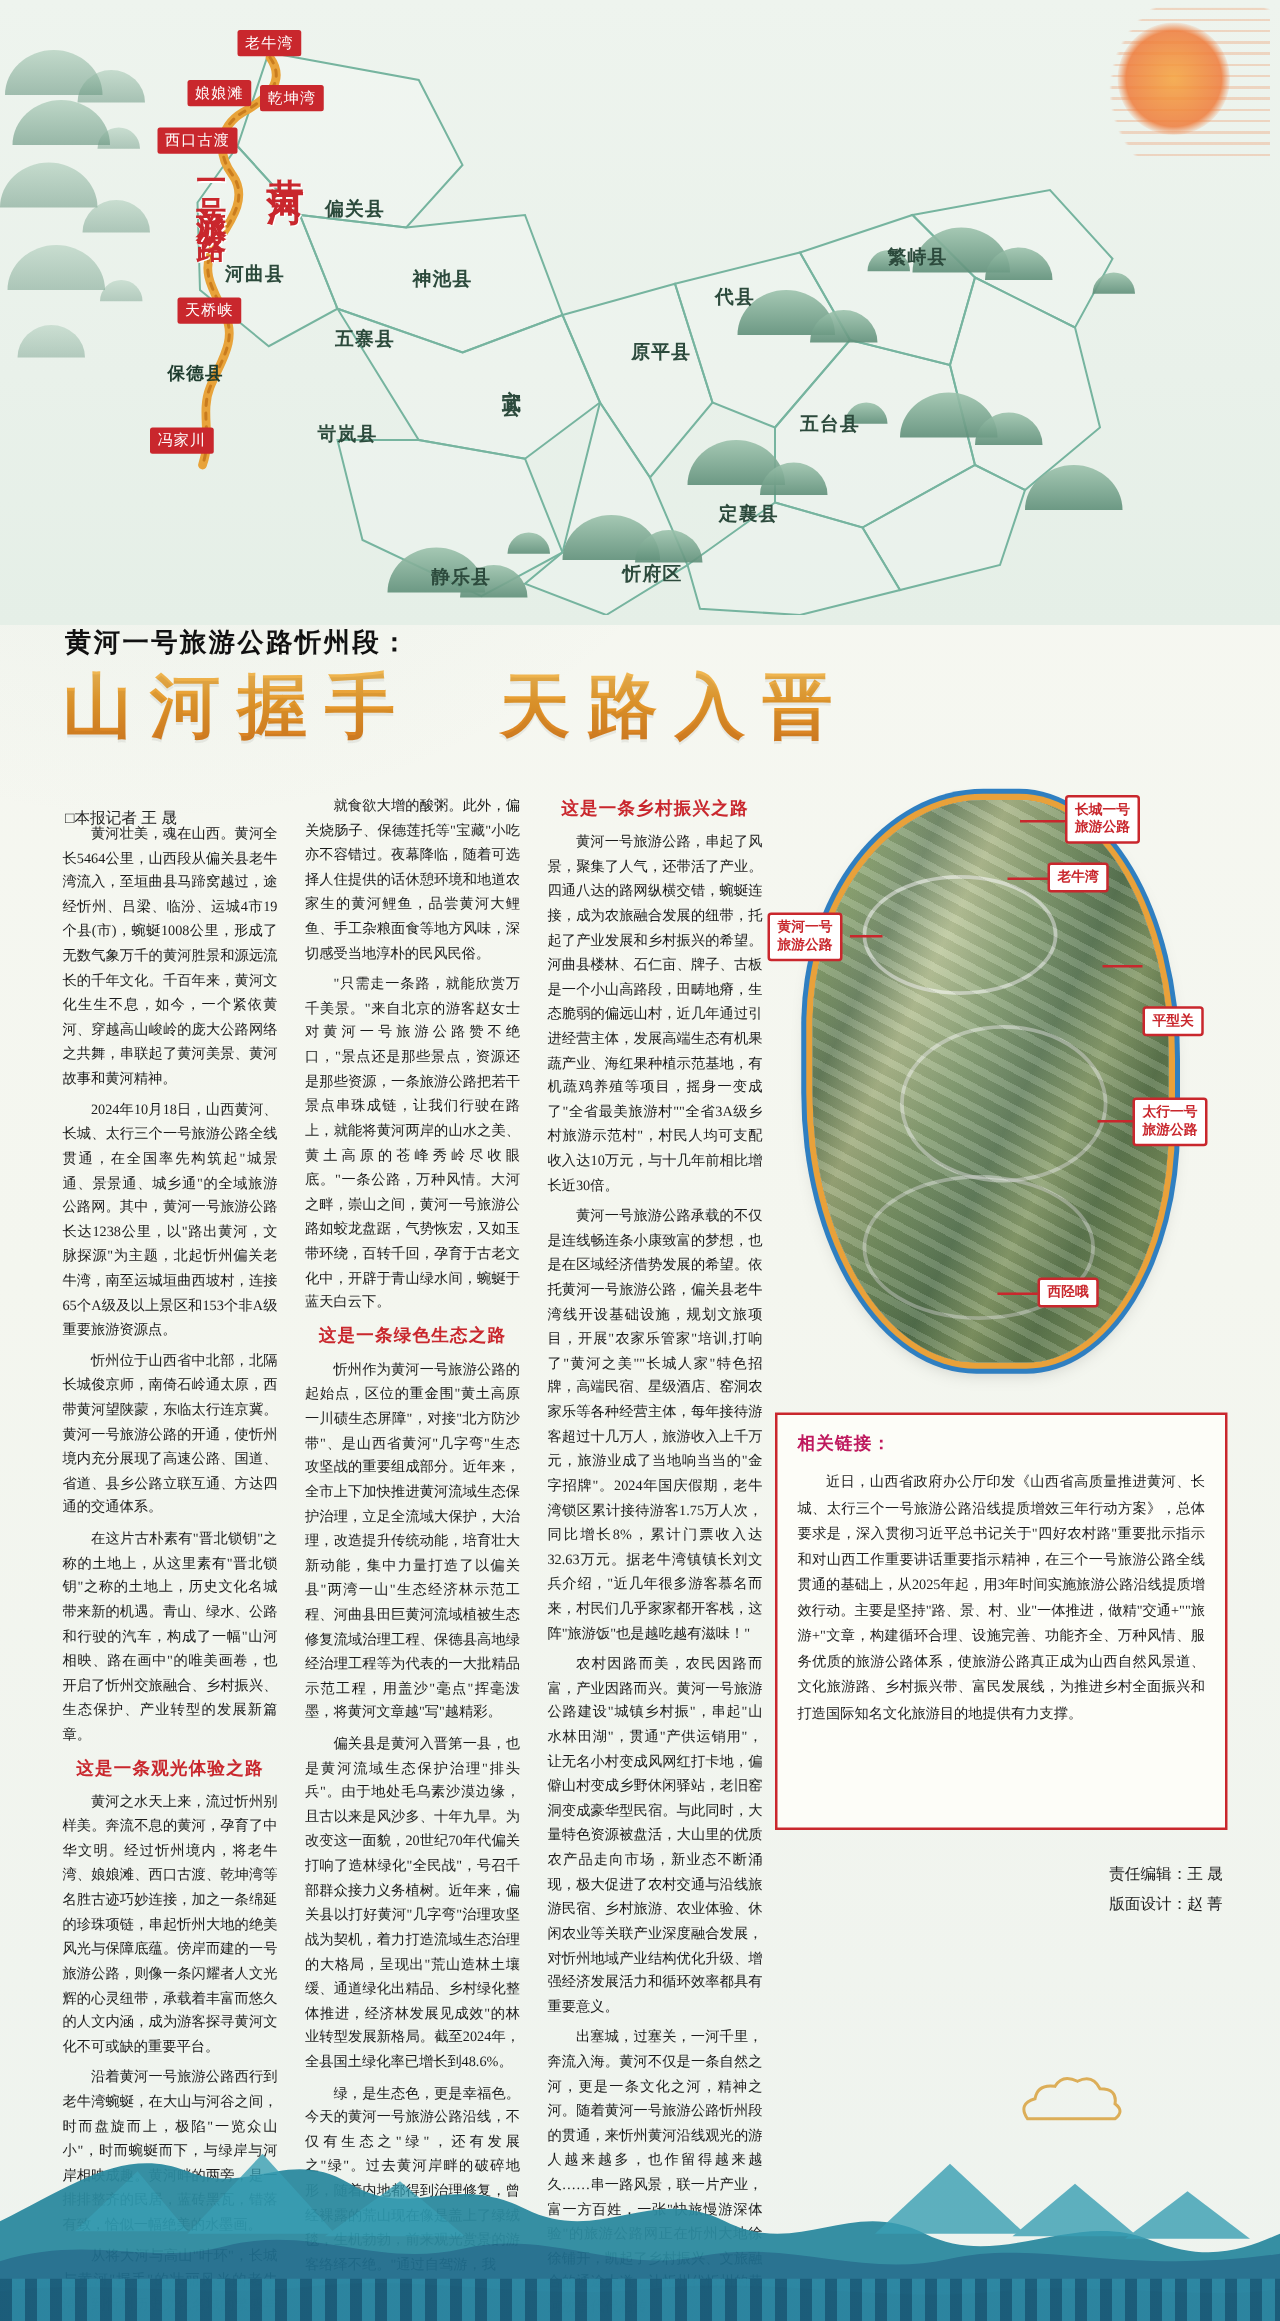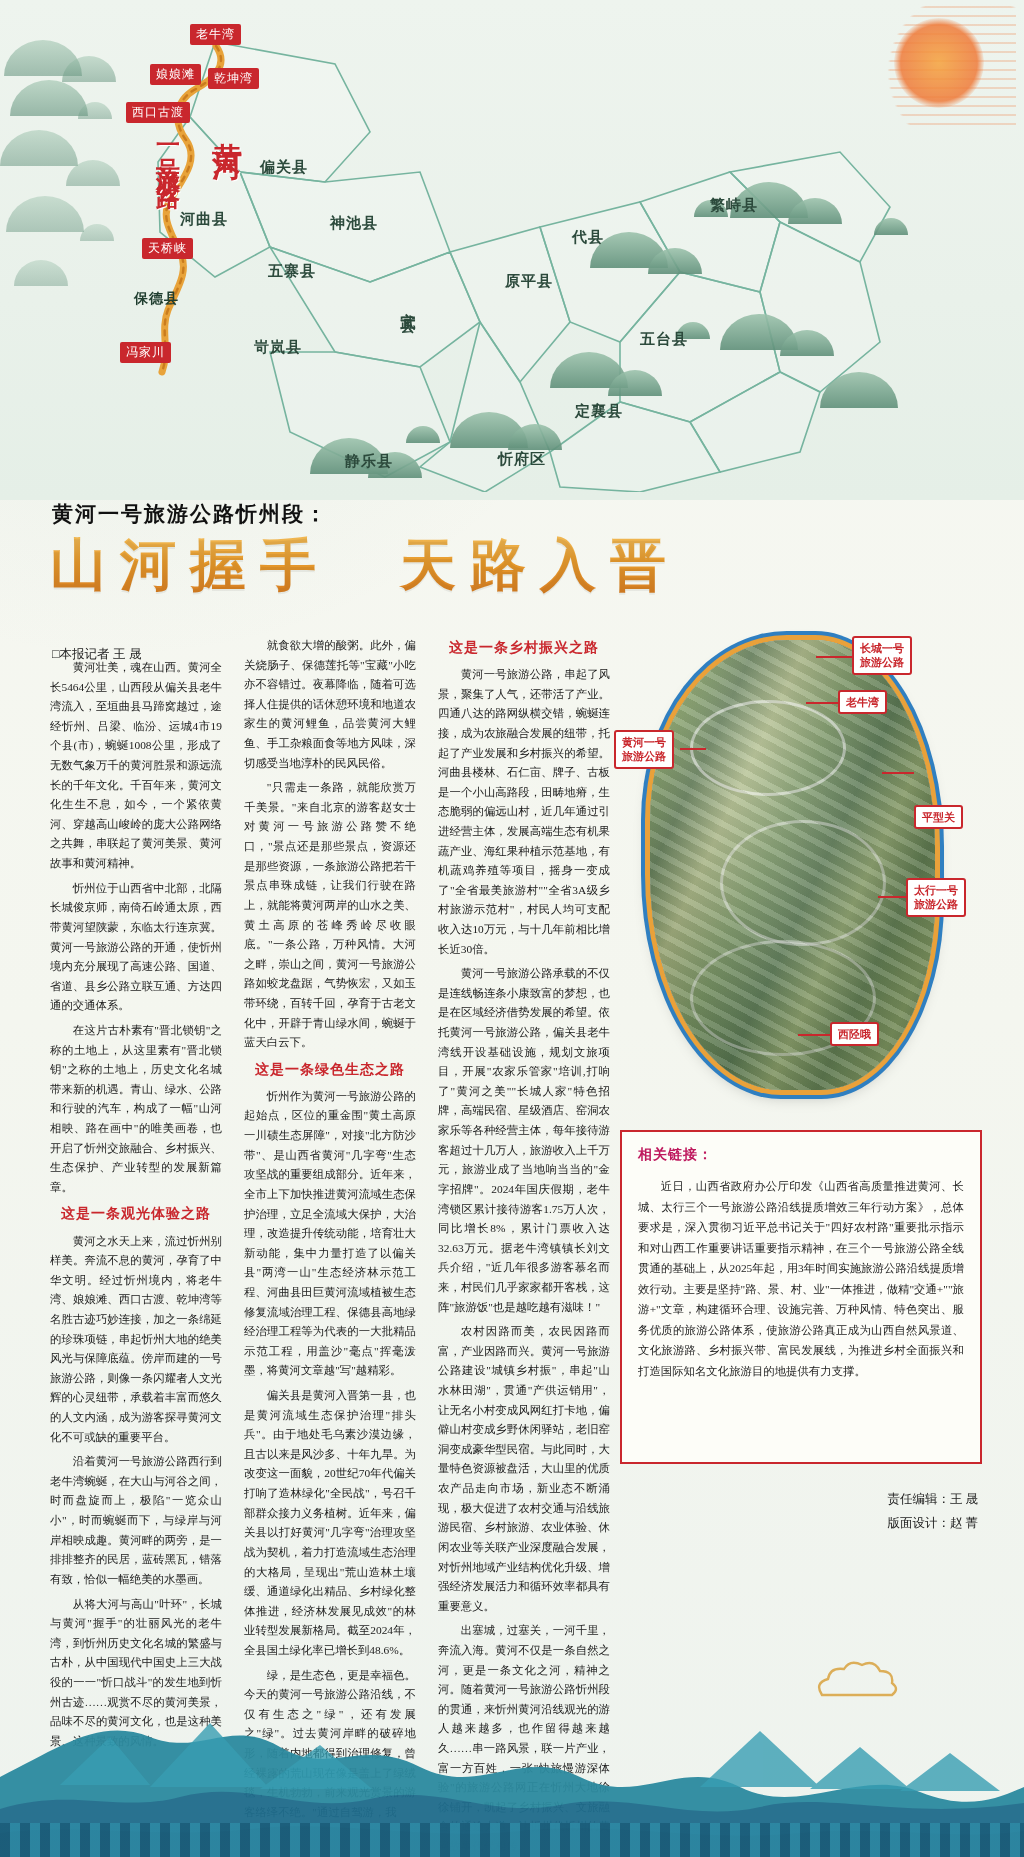--- a/index.html
+++ b/index.html
@@ -216,20 +216,21 @@
 
   <div class="kicker">黄河一号旅游公路忻州段：</div>
   <div class="headline">山河握手　天路入晋</div>
 
   <div class="byline">□本报记者 王 晟</div>
 
   <div class="cols">
 
     <div class="col c1" style="padding-top:22px;">
       <p>黄河壮美，魂在山西。黄河全长5464公里，山西段从偏关县老牛湾流入，至垣曲县马蹄窝越过，途经忻州、吕梁、临汾、运城4市19个县(市)，蜿蜒1008公里，形成了无数气象万千的黄河胜景和源远流长的千年文化。千百年来，黄河文化生生不息，如今，一个紧依黄河、穿越高山峻岭的庞大公路网络之共舞，串联起了黄河美景、黄河故事和黄河精神。</p>
+      <p>2024年10月18日，山西黄河、长城、太行三个一号旅游公路全线贯通，在全国率先构筑起"城景通、景景通、城乡通"的全域旅游公路网。其中，黄河一号旅游公路长达1238公里，以"路出黄河，文脉探源"为主题，北起忻州偏关老牛湾，南至运城垣曲西坡村，连接65个A级及以上景区和153个非A级重要旅游资源点。</p>
       <p>忻州位于山西省中北部，北隔长城俊京师，南倚石岭通太原，西带黄河望陕蒙，东临太行连京冀。黄河一号旅游公路的开通，使忻州境内充分展现了高速公路、国道、省道、县乡公路立联互通、方达四通的交通体系。</p>
       <p>在这片古朴素有"晋北锁钥"之称的土地上，从这里素有"晋北锁钥"之称的土地上，历史文化名城带来新的机遇。青山、绿水、公路和行驶的汽车，构成了一幅"山河相映、路在画中"的唯美画卷，也开启了忻州交旅融合、乡村振兴、生态保护、产业转型的发展新篇章。</p>
       <p class="subhead">这是一条观光体验之路</p>
       <p>黄河之水天上来，流过忻州别样美。奔流不息的黄河，孕育了中华文明。经过忻州境内，将老牛湾、娘娘滩、西口古渡、乾坤湾等名胜古迹巧妙连接，加之一条绵延的珍珠项链，串起忻州大地的绝美风光与保障底蕴。傍岸而建的一号旅游公路，则像一条闪耀者人文光辉的心灵纽带，承载着丰富而悠久的人文内涵，成为游客探寻黄河文化不可或缺的重要平台。</p>
       <p>沿着黄河一号旅游公路西行到老牛湾蜿蜒，在大山与河谷之间，时而盘旋而上，极陷"一览众山小"，时而蜿蜒而下，与绿岸与河岸相映成趣。黄河畔的两旁，是一排排整齐的民居，蓝砖黑瓦，错落有致，恰似一幅绝美的水墨画。</p>
       <p>从将大河与高山"叶环"，长城与黄河"握手"的壮丽风光的老牛湾，到忻州历史文化名城的繁盛与古朴，从中国现代中国史上三大战役的一一"忻口战斗"的发生地到忻州古迹……观赏不尽的黄河美景，品味不尽的黄河文化，也是这种美景、这种景致的风情。</p>
 
     </div>
 
     <div class="col c2">
@@ -272,21 +273,21 @@
     <div class="pline" style="left:258px;top:266px;width:30px;"></div>
     <div class="plabel" style="left:286px;top:248px;">太行一号<br>旅游公路</div>
 
     <div class="pline" style="left:178px;top:404px;width:32px;"></div>
     <div class="plabel" style="left:210px;top:392px;">西陉哦</div>
   </div>
 
   <div class="linkbox">
     <h4>相关链接：</h4>
     <div class="lb-body">
-      <p>近日，山西省政府办公厅印发《山西省高质量推进黄河、长城、太行三个一号旅游公路沿线提质增效三年行动方案》，总体要求是，深入贯彻习近平总书记关于"四好农村路"重要批示指示和对山西工作重要讲话重要指示精神，在三个一号旅游公路全线贯通的基础上，从2025年起，用3年时间实施旅游公路沿线提质增效行动。主要是坚持"路、景、村、业"一体推进，做精"交通+""旅游+"文章，构建循环合理、设施完善、万种风情、特色突出、服务优质的旅游公路体系，使旅游公路真正成为山西自然风景道、文化旅游路、乡村振兴带、富民发展线，为推进乡村全面振兴和打造国际知名文化旅游目的地提供有力支撑。</p>
+      <p>近日，山西省政府办公厅印发《山西省高质量推进黄河、长城、太行三个一号旅游公路沿线提质增效三年行动方案》，总体要求是，深入贯彻习近平总书记关于"四好农村路"重要批示指示和对山西工作重要讲话重要指示精神，在三个一号旅游公路全线贯通的基础上，从2025年起，用3年时间实施旅游公路沿线提质增效行动。主要是坚持"路、景、村、业"一体推进，做精"交通+""旅游+"文章，构建循环合理、设施完善、功能齐全、万种风情、服务优质的旅游公路体系，使旅游公路真正成为山西自然风景道、文化旅游路、乡村振兴带、富民发展线，为推进乡村全面振兴和打造国际知名文化旅游目的地提供有力支撑。</p>
     </div>
   </div>
 
   <div class="credits">
     <div>责任编辑：王 晟</div>
     <div>版面设计：赵 菁</div>
   </div>
 
   <div class="bottom">
     <svg width="1024" height="230" viewBox="0 0 1024 230" style="position:absolute;left:0;bottom:0;">

